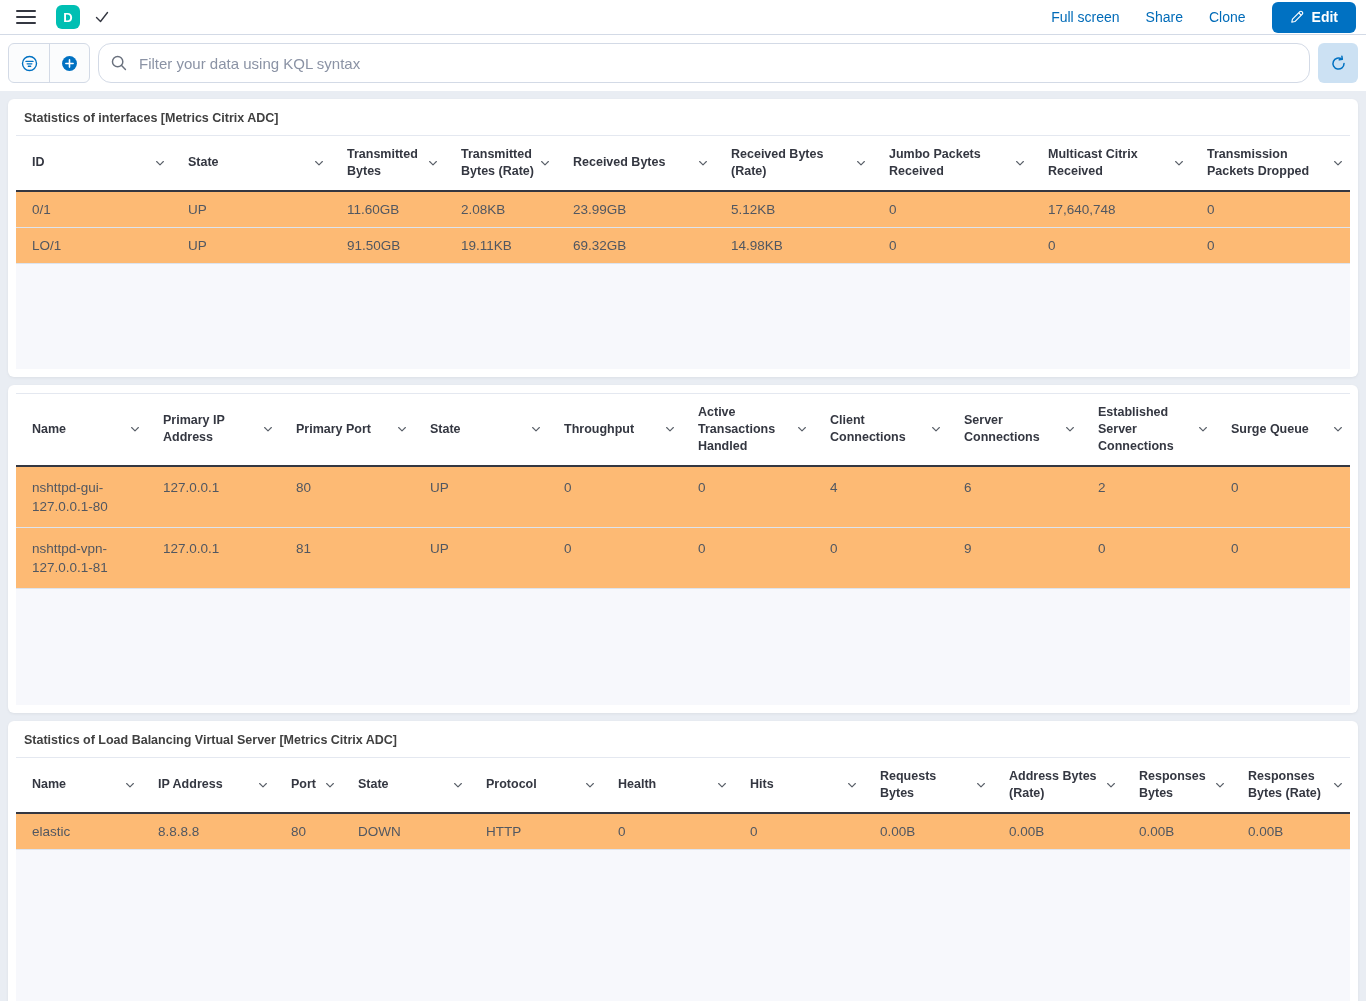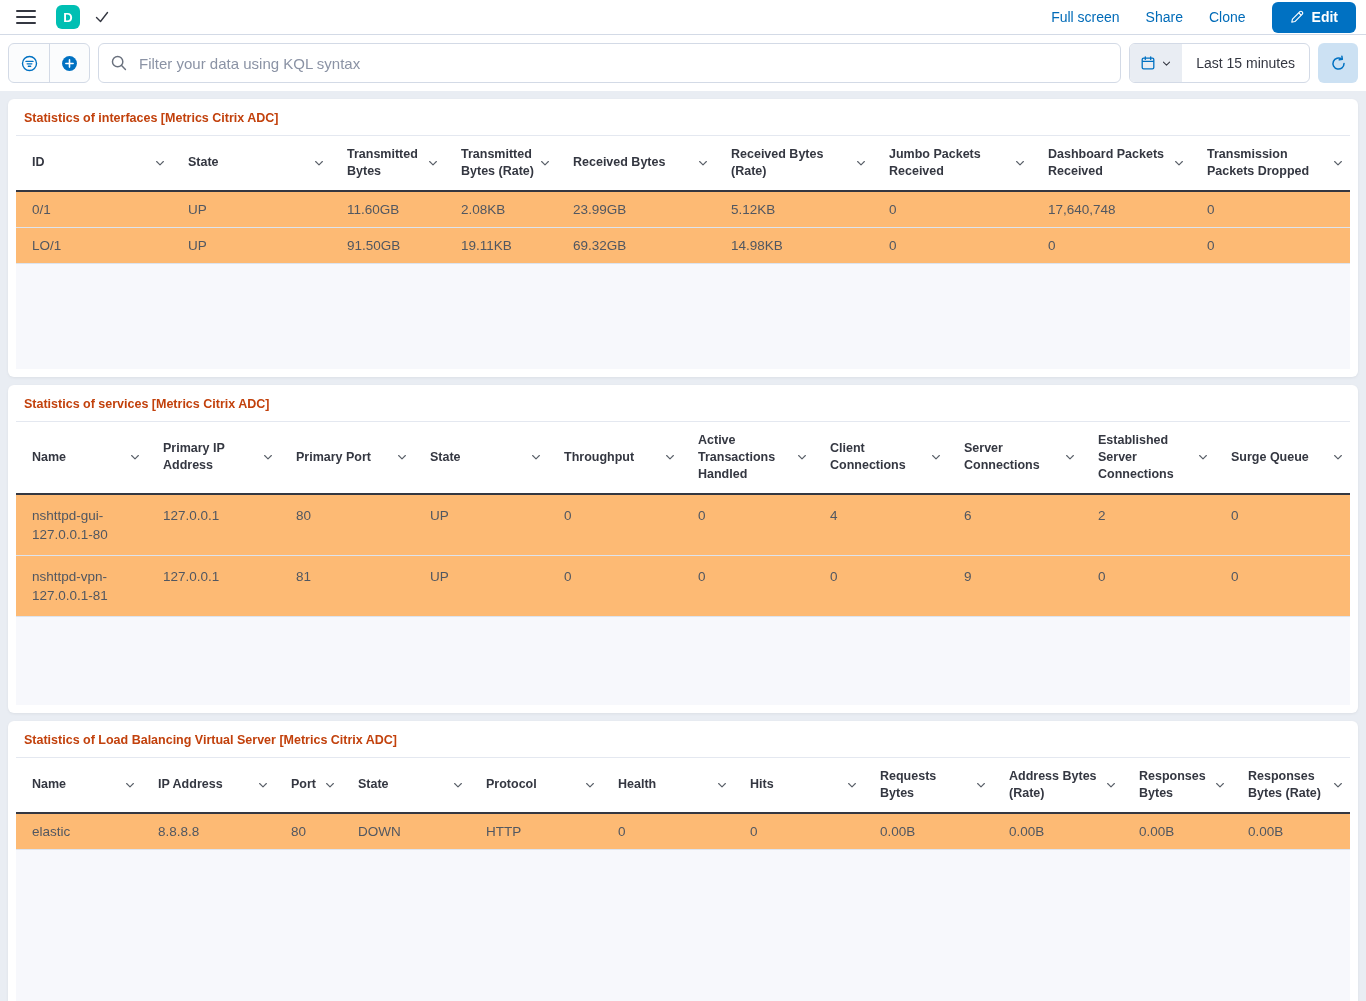--- a/index.html
+++ b/index.html
@@ -55,21 +55,21 @@
     background: #fbfcfd; overflow: hidden;
   }
   .filter-group .icon-btn {
     width: 40px; height: 100%; display: flex; align-items: center; justify-content: center;
     background: transparent; border: none; cursor: pointer;
   }
   .filter-group .icon-btn + .icon-btn { border-left: 1px solid #d3dae6; }
   .search-wrap { position: relative; flex: 1; height: 40px; }
   .search-wrap svg { position: absolute; left: 12px; top: 11px; }
   .search-input {
-    width: 100%; height: 100%; border: 1px solid #d3dae6; border-radius: 6px;
+    width: 100%; height: 100%; border: 1px solid #d3dae6; border-radius: 13px;
     padding: 0 12px 0 40px; font-size: 15px; font-family: inherit; color: #343741;
     background: #fff; outline: none;
   }
   .search-input::placeholder { color: #8b93a5; }
   .datepicker {
     display: flex; align-items: stretch; height: 40px; border: 1px solid #d3dae6;
     border-radius: 6px; overflow: hidden; background: #fff;
   }
   .date-quick {
     display: flex; align-items: center; gap: 5px; padding: 0 10px;
@@ -87,21 +87,21 @@
   
   .page { padding: 8px; display: flex; flex-direction: column; gap: 8px; }
   .panel {
     background: #fff; border-radius: 6px; padding: 8px;
     box-shadow: 0 1px 3px rgba(0,0,0,0.06); display: flex; flex-direction: column;
   }
   .panel-1 { height: 278px; }
   .panel-2 { height: 328px; }
   .panel-3 { height: 320px; }
   .panel-title {
-    font-size: 12.5px; font-weight: bold; color: #c2410c;
+    font-size: 12.5px; font-weight: bold; color: #404040;
     padding: 4px 8px 10px 8px; cursor: pointer;
   }
   .panel-divider { border: none; border-top: 1px solid #e4e8f0; margin: 0 0 0 0; }
   .grid-wrap { flex: 1; background: #f7f8fc; overflow: hidden; }
   table { width: 100%; border-collapse: collapse; table-layout: fixed; }
   thead th {
     background: #fff; text-align: left; vertical-align: middle;
     font-size: 12.5px; font-weight: bold; color: #343741;
     padding: 10px 6px 10px 16px; border-bottom: 2px solid #343741;
   }
@@ -163,33 +163,20 @@
         </svg>
     </button>
   </div>
   <div class="search-wrap">
     <svg width="18" height="18" viewBox="0 0 16 16">
         <circle cx="6.8" cy="6.8" r="4.6" fill="none" stroke="#69707d" stroke-width="1.3"></circle>
         <path d="M10.3 10.3l3.4 3.4" stroke="#69707d" stroke-width="1.3" stroke-linecap="round"></path>
       </svg>
     <input class="search-input" type="text" placeholder="Filter your data using KQL syntax" style="">
   </div>
-  <div class="datepicker">
-    <button class="date-quick">
-      <svg width="16" height="16" viewBox="0 0 16 16">
-          <rect x="2.2" y="3.2" width="11.6" height="10.6" rx="1.4" fill="none" stroke="#0071c2" stroke-width="1.3"></rect>
-          <path d="M2.2 6.4h11.6" stroke="#0071c2" stroke-width="1.3"></path>
-          <path d="M5.3 1.8v2.6M10.7 1.8v2.6" stroke="#0071c2" stroke-width="1.3" stroke-linecap="round"></path>
-        </svg>
-      <svg width="11" height="11" viewBox="0 0 16 16">
-          <path d="M3.5 6l4.5 4.5L12.5 6" fill="none" stroke="#343741" stroke-width="1.5" stroke-linecap="round" stroke-linejoin="round"></path>
-        </svg>
-    </button>
-    <button class="date-value">Last 15 minutes</button>
-  </div>
   <button class="refresh-btn">
     <svg width="17" height="17" viewBox="0 0 16 16">
         <path d="M13.2 8A5.2 5.2 0 1 1 11 3.8" fill="none" stroke="#0071c2" stroke-width="1.4" stroke-linecap="round"></path>
         <path d="M11.2 1.2l.4 2.9-2.9.4" fill="none" stroke="#0071c2" stroke-width="1.4" stroke-linecap="round" stroke-linejoin="round"></path>
       </svg>
   </button>
 </div>
 
 <div class="page">
   <div class="panel panel-1">
@@ -275,21 +262,21 @@
                   <span class="th-label">Jumbo Packets Received</span>
                   <span class="th-arrow">
                     <svg width="12" height="12" viewBox="0 0 16 16">
                       <path d="M3.5 6l4.5 4.5L12.5 6" fill="none" stroke="#5a6069" stroke-width="1.5" stroke-linecap="round" stroke-linejoin="round"></path>
                     </svg>
                   </span>
                 </span>
               </th>
               <th>
                 <span class="th-inner">
-                  <span class="th-label">Dashboard Packets Received</span>
+                  <span class="th-label">Multicast Citrix Received</span>
                   <span class="th-arrow">
                     <svg width="12" height="12" viewBox="0 0 16 16">
                       <path d="M3.5 6l4.5 4.5L12.5 6" fill="none" stroke="#5a6069" stroke-width="1.5" stroke-linecap="round" stroke-linejoin="round"></path>
                     </svg>
                   </span>
                 </span>
               </th>
               <th>
                 <span class="th-inner">
                   <span class="th-label">Transmission Packets Dropped</span>
@@ -323,21 +310,20 @@
               <td>14.98KB</td>
               <td>0</td>
               <td>0</td>
               <td>0</td>
             </tr>
           </tbody>
         </table>
       </div>
   </div>
   <div class="panel panel-2">
-    <div class="panel-title">Statistics of services [Metrics Citrix ADC]</div>
     <hr class="panel-divider">
     <div class="grid-wrap">
         <table>
           <colgroup>
             <col style="width: 131px;">
             <col style="width: 133px;">
             <col style="width: 134px;">
             <col style="width: 134px;">
             <col style="width: 134px;">
             <col style="width: 132px;">

